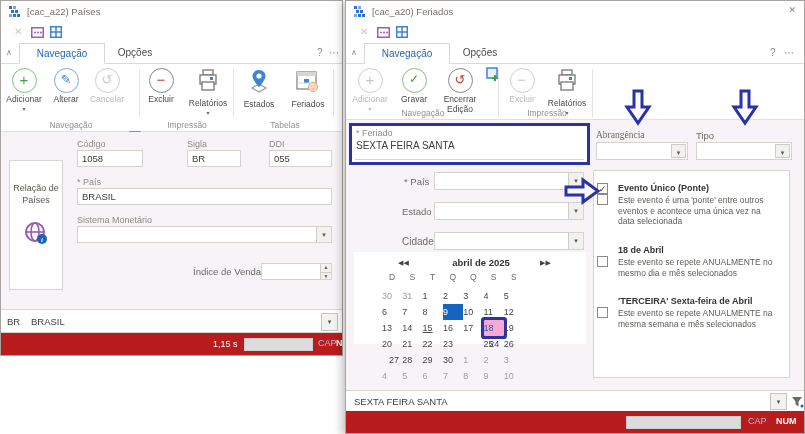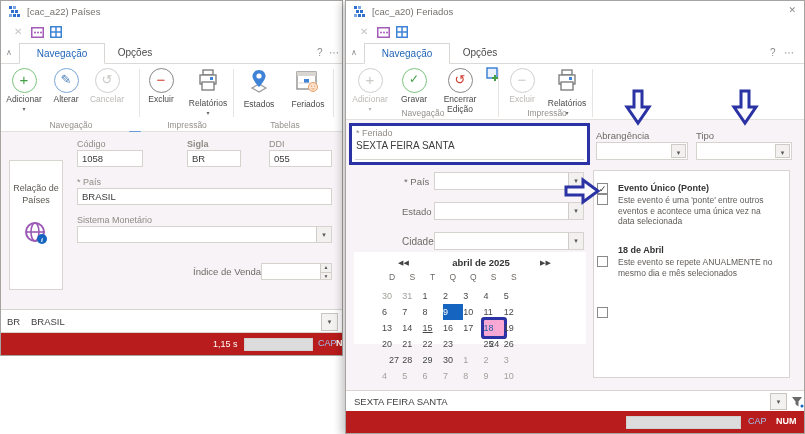--- a/index.html
+++ b/index.html
@@ -158,21 +158,21 @@
         <circle cx="12" cy="12" r="9" fill="none" stroke="#9b59b6" stroke-width="2"></circle>
         <ellipse cx="12" cy="12" rx="4" ry="9" fill="none" stroke="#9b59b6" stroke-width="1.6"></ellipse>
         <line x1="3" y1="12" x2="21" y2="12" stroke="#9b59b6" stroke-width="1.6"></line>
         <circle cx="19" cy="19" r="5" fill="#1565c0"></circle>
         <text x="19" y="22" font-size="7" fill="#fff" text-anchor="middle" font-family="Liberation Serif,serif" font-style="italic" font-weight="bold">i</text>
       </svg>
     </div>
 
     <div class="flabel" style="left:76px;top:7px;">Código</div>
     <div class="finput" style="left:76px;top:18px;width:66px;height:17px;">1058</div>
-    <div class="flabel" style="left:186px;top:7px;font-weight:bold;">Sigla</div>
+    <div class="flabel" style="left:186px;top:7px;">Sigla</div>
     <div class="finput" style="left:186px;top:18px;width:54px;height:17px;">BR</div>
     <div class="flabel" style="left:268px;top:7px;">DDI</div>
     <div class="finput" style="left:268px;top:18px;width:63px;height:17px;">055</div>
 
     <div class="flabel" style="left:76px;top:45px;">* País</div>
     <div class="finput" style="left:76px;top:56px;width:255px;height:17px;">BRASIL</div>
 
     <div class="flabel" style="left:76px;top:83px;">Sistema Monetário</div>
     <div class="finput" style="left:76px;top:94px;width:255px;height:17px;">
       
@@ -273,21 +273,21 @@
   <div class="abs glabel" style="left:156px;width:90px;top:107px;">Impressão</div>
 
   <div class="formarea" style="top:118px;height:271px;border-top:1px solid #e2dfdc;">
 
     <div class="abs" style="left:3px;top:3px;width:241px;height:42px;background:#fff;border:3px solid #2b32a3;">
       <div style="font-size:9px;color:#8f8b85;margin:2px 0 0 4px;">* Feriado</div>
       <div style="font-size:10px;color:#3c3c3c;margin:2px 0 0 4px;">SEXTA FEIRA SANTA</div>
       <div style="position:absolute;left:3px;right:3px;bottom:2px;height:1px;background:#d8d4d0;"></div>
     </div>
 
-    <div class="flabel" style="left:250px;top:10px;font-size:9.5px;color:#6e6a66;">Abrangência</div>
+    <div class="flabel" style="left:250px;top:10px;font-size:9.5px;color:#6e6a66;font-family:Liberation Serif, serif;">Abrangência</div>
     <div class="finput" style="left:250px;top:22px;width:92px;height:18px;line-height:16px;">
       
       <div class="combo-btn" style="line-height:16px;border:1px solid #cfccc8;margin:1px;">▾</div>
     </div>
     <div class="flabel" style="left:350px;top:10px;font-size:9.5px;color:#6e6a66;">Tipo</div>
     <div class="finput" style="left:350px;top:22px;width:96px;height:18px;line-height:16px;">
       
       <div class="combo-btn" style="line-height:16px;border:1px solid #cfccc8;margin:1px;">▾</div>
     </div>
 
@@ -376,20 +376,24 @@
         </div>
         <div class="evt-item">
           <div class="cb" style="top: 19px;"></div>
           <div class="evt-card">
             <div class="evt-title">18 de Abril</div>
             <div class="evt-desc">Este evento se repete ANUALMENTE no mesmo dia e mês selecionados</div>
           </div>
         </div>
         <div class="evt-item">
           <div class="cb" style="top: 19px;"></div>
+          <div class="evt-card">
+            <div class="evt-title">'TERCEIRA' Sexta-feira de Abril</div>
+            <div class="evt-desc">Este evento se repete ANUALMENTE na mesma semana e mês selecionados</div>
+          </div>
         </div>
       </div>
   </div>
 
   <div class="abs" style="left:0;top:389px;width:460px;height:22px;background:#fff;border-top:1px solid #d8d4d0;border-bottom:1px solid #d8d4d0;">
     <span class="abs" style="left:8px;top:5px;font-size:9.5px;color:#3f3f3f;">SEXTA FEIRA SANTA</span>
     <div class="abs" style="left:424px;top:2px;width:17px;height:17px;background:#f3f2f0;border:1px solid #c8c5c1;text-align:center;font-size:7px;line-height:15px;color:#555;">▾</div>
     <svg class="abs" style="left:445px;top:5px" width="13" height="12">
       <path d="M1 1 h10 l-3.5 4.5 v5 l-3 -2.2 v-2.8 Z" fill="#6a6a6a"></path>
       <circle cx="11" cy="10" r="1.5" fill="#1565c0"></circle>

